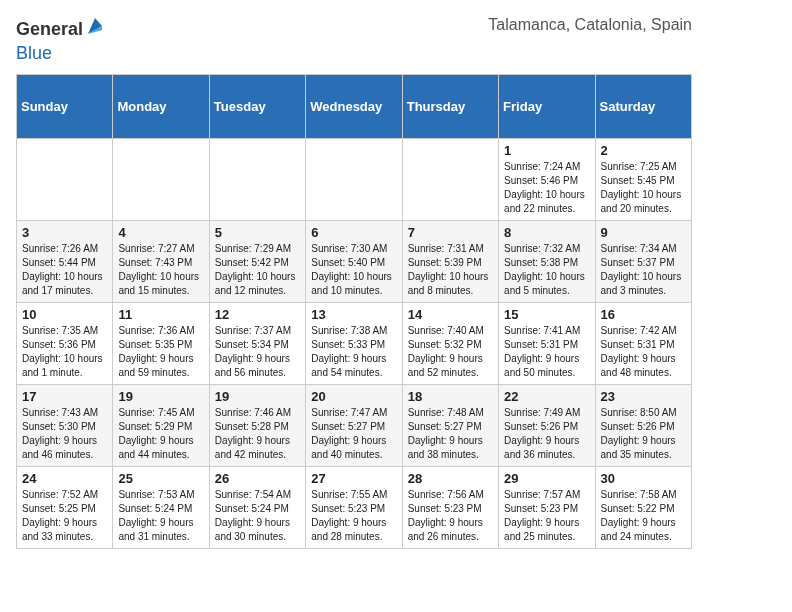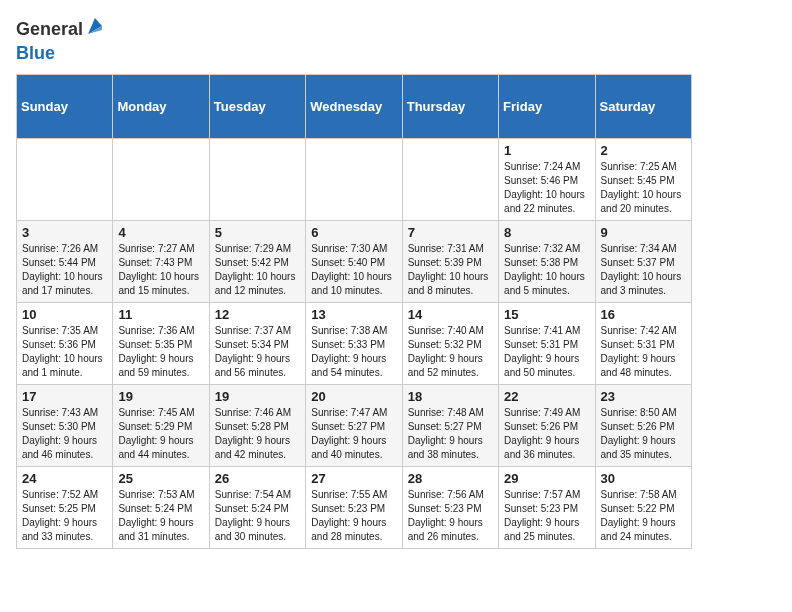--- a/index.html
+++ b/index.html
@@ -28,21 +28,21 @@
       flex-direction: column;
       line-height: 1.1;
     }
     .logo-general {
       font-size: 18px;
       font-weight: bold;
       color: #333;
     }
     .logo-blue {
       font-size: 18px;
-      font-weight: bold;
+      font-weight: normal;
       color: #1a6eb5;
     }
     .title-block {
       text-align: right;
     }
     .month-title {
       font-size: 36px;
       font-weight: normal;
       color: #333;
     }
@@ -104,20 +104,21 @@
             <svg width="22" height="22" viewBox="0 0 22 22" style="margin-left:1px;margin-bottom:6px;">
               <polygon points="4,18 18,10 11,2" fill="#1a6eb5"></polygon>
               <polygon points="4,18 18,14 18,10" fill="#5ba0d0"></polygon>
             </svg>
           </span>
           <span class="logo-blue">Blue</span>
         </div>
       </div>
     </div>
     <div class="title-block">
+      <div class="location">Talamanca, Catalonia, Spain</div>
     </div>
   </div>
 
   <table>
     <thead>
       <tr>
       <th>Sunday</th>
           <th>Monday</th>
           <th>Tuesday</th>
           <th>Wednesday</th>

